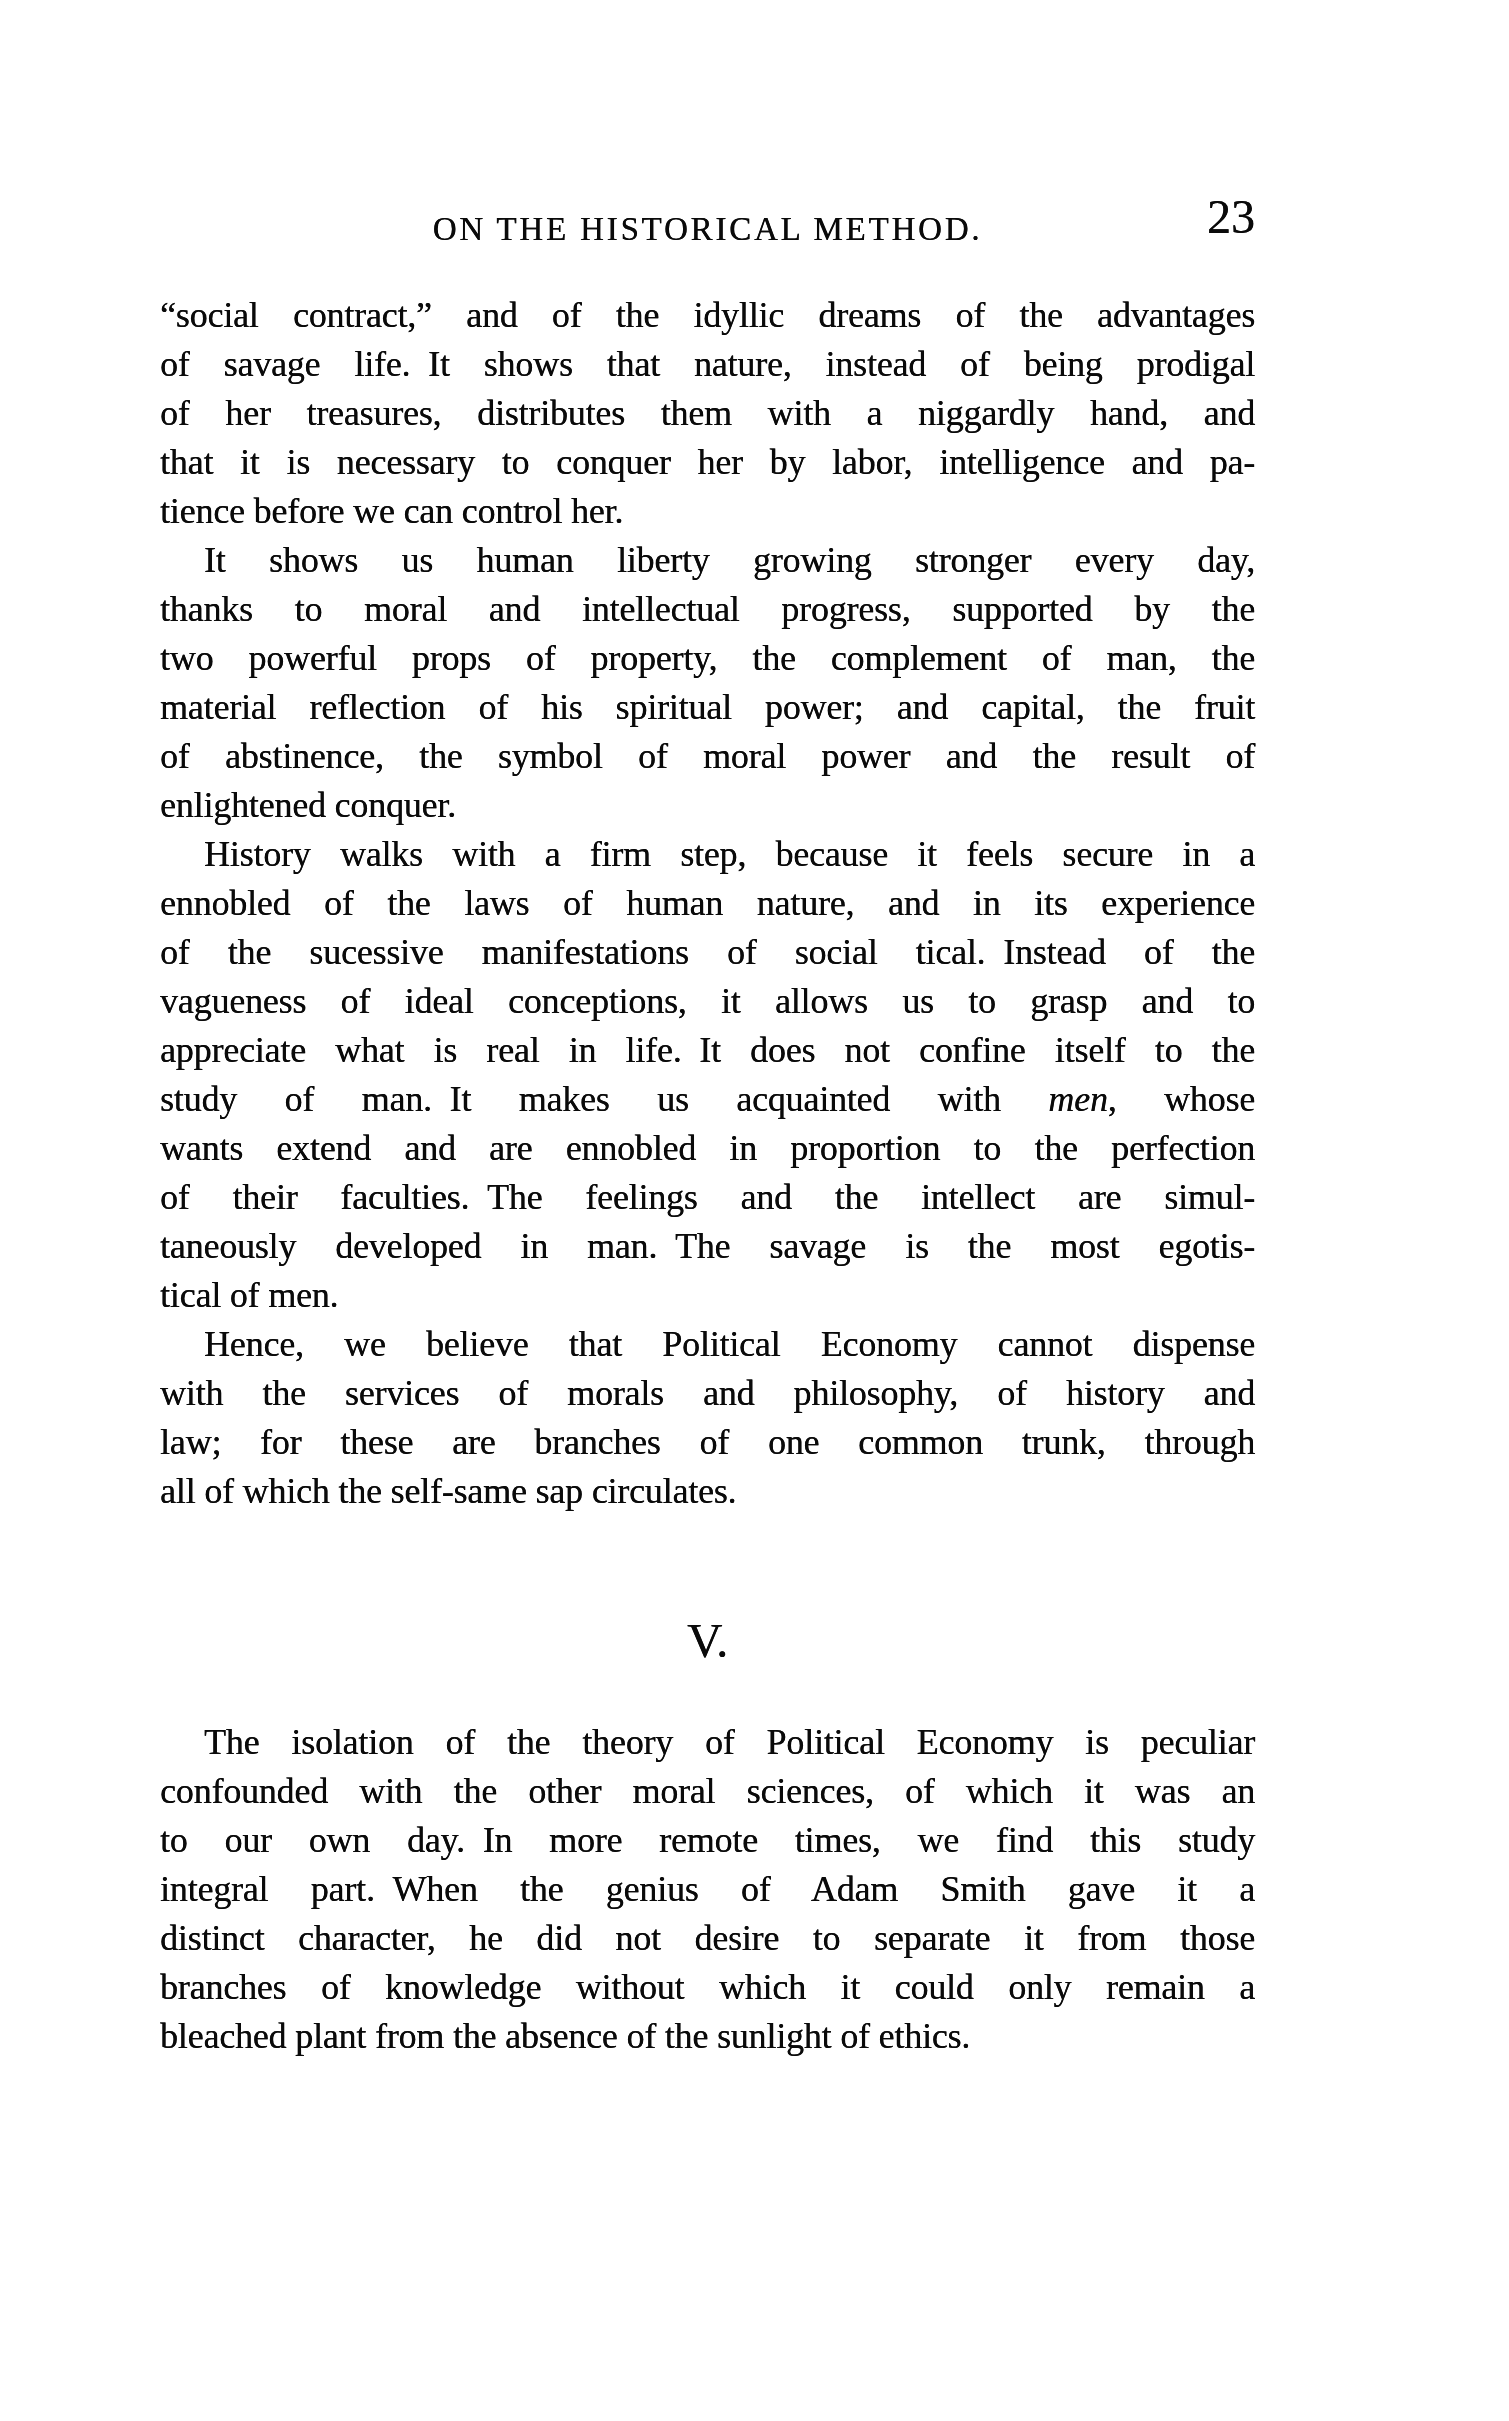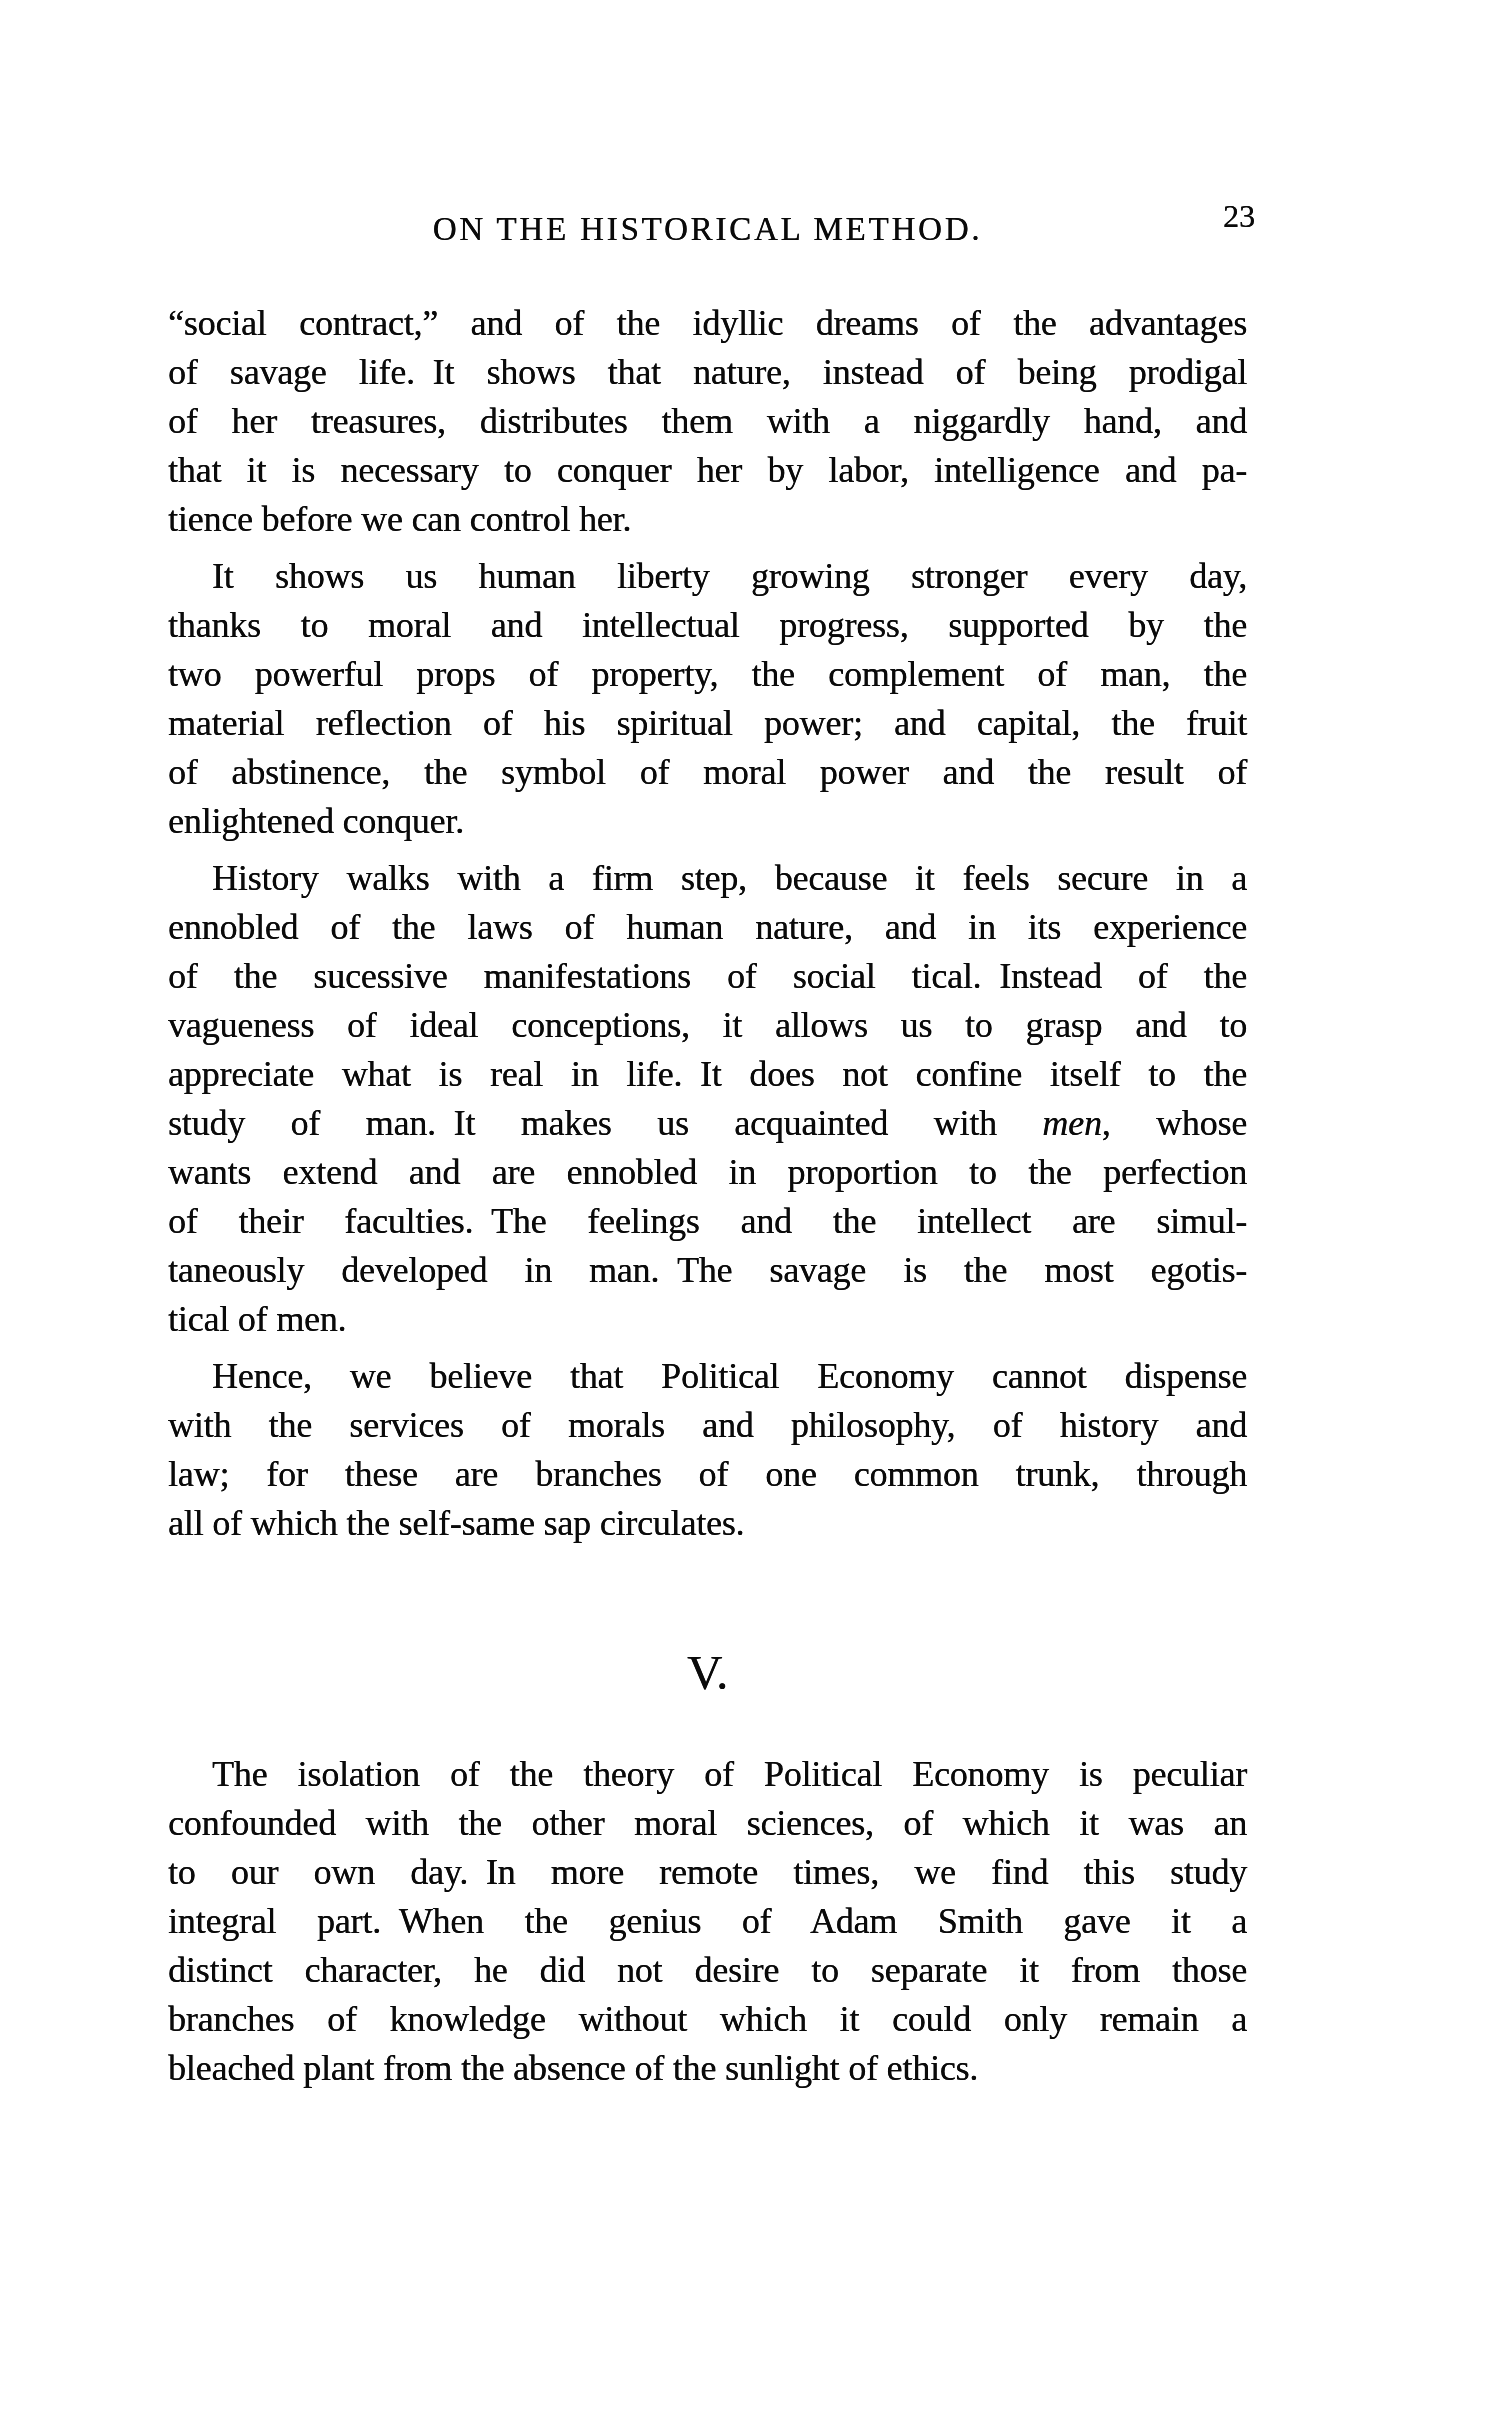--- a/index.html
+++ b/index.html
@@ -25,33 +25,33 @@
     text-align: center;
     font-size: 33px;
     line-height: 40px;
     letter-spacing: 2.8px;
     white-space: nowrap;
   }
   .page-number {
     position: absolute;
     top: 194px;
     right: 254px;
-    font-size: 32px;
+    font-size: 48px;
     line-height: 45px;
   }
   .body-text {
     position: absolute;
     left: 160px;
     top: 291px;
     width: 1095px;
     font-size: 36px;
     line-height: 49px;
     letter-spacing: -0.2px;
   }
-  .paragraph { margin: 8px; }
+  .paragraph { margin: 0; }
   .line {
     text-align: justify;
     text-align-last: justify;
   }
   .line.final { text-align-last: left; }
   .line.indent { text-indent: 44px; }
   .section-heading {
     text-align: center;
     font-size: 49px;
     line-height: 53px;

